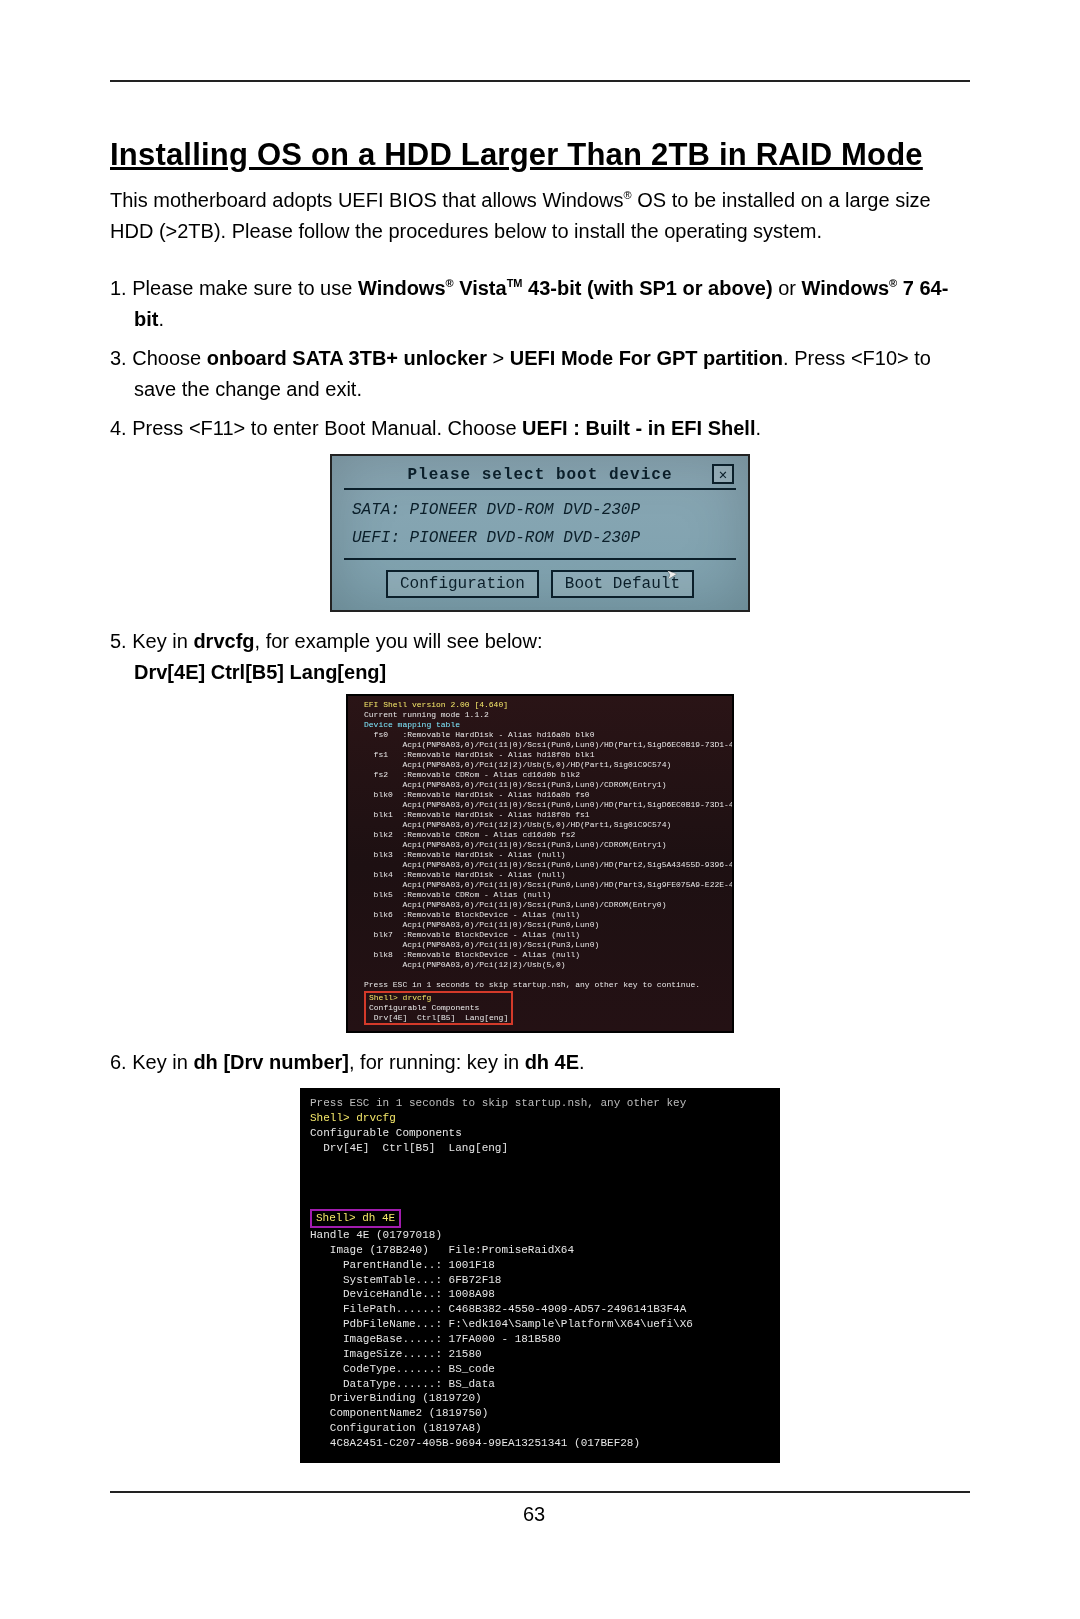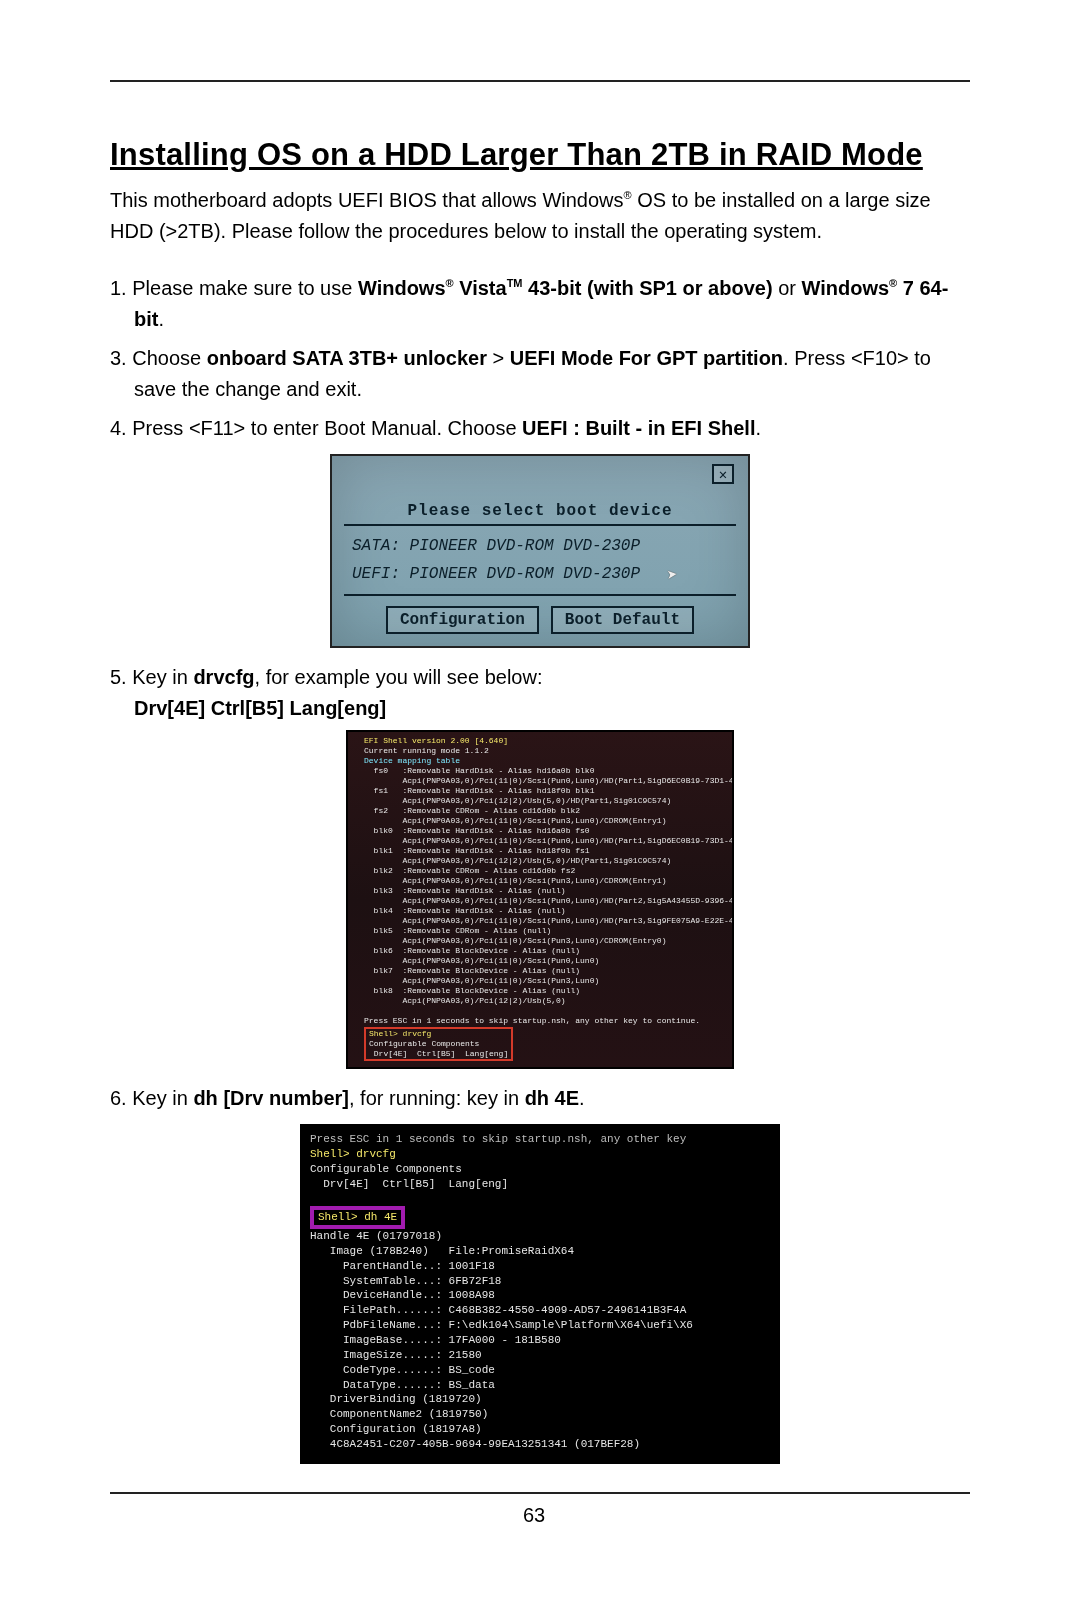--- a/index.html
+++ b/index.html
@@ -59,21 +59,21 @@
     background: linear-gradient(#8aa7b4,#7da1ae);
     border: 2px solid #222;
     font-family: "Courier New", monospace;
     font-size: 16px;
     color: #0b1f2a;
     padding: 10px 12px 12px 12px;
     position: relative;
     box-shadow: inset 0 0 60px rgba(0,0,0,0.18);
   }
   .boot-title-row { display:flex; align-items:center; justify-content:center; position:relative; margin-bottom:4px; }
-  .boot-title { font-weight:bold; letter-spacing:1px;margin-top:36px; }
+  .boot-title { font-weight:bold; letter-spacing:1px; }
   .boot-close {
     position:absolute; right:2px; top:-2px;
     width:22px; height:20px; border:2px solid #0b1f2a;
     display:flex; align-items:center; justify-content:center;
     font-size:14px; font-weight:bold;
     background: rgba(255,255,255,0.15);
   }
   .boot-list {
     border: 2px solid #0b1f2a;
     border-left:none; border-right:none;
@@ -93,21 +93,21 @@
     color:#eee;
     text-shadow:0 0 1px #000;
     transform: rotate(-5deg);
   }
   .boot-btns { display:flex; justify-content:center; gap:12px; }
   .boot-btn {
     border:2px solid #0b1f2a;
     padding:3px 12px;
     background: rgba(255,255,255,0.12);
     font-family:"Courier New",monospace;
-    font-weight:bold;
+    font-weight:normal;
   }
 
   .drv-line { font-weight:bold; padding-left:24px; font-size:20px; margin-top:2px; }
 
   
   .shell1 {
     width: 388px;
     background: linear-gradient(180deg,#2a1416 0%, #1d1012 50%, #241114 100%);
     font-family: "Courier New", monospace;
     color: #d9dbe0;
@@ -137,23 +137,24 @@
     font-size: 11px;
     line-height: 1.35;
     padding: 6px 8px 10px 8px;
     border: 2px solid #000;
     white-space: pre;
     overflow: hidden;
   }
   .shell2 .y { color: #f5e86a; }
   .shell2 .w { color: #e6e6e6; }
   .shell2 .redbox {
-    border: 4px solid #a21caf;
+    border: 2px solid #a21caf;
     display:inline-block;
     padding: 0 4px;
+    margin-top: 39px;
   }
   .shell2 .b2 { color: #bdbdbd; }
 
   .footer-rule { margin-top: 28px; }
   .page-number {
     position:absolute;
     left: 0; right:12px;
     text-align:center;
     font-size: 20px;
   }

